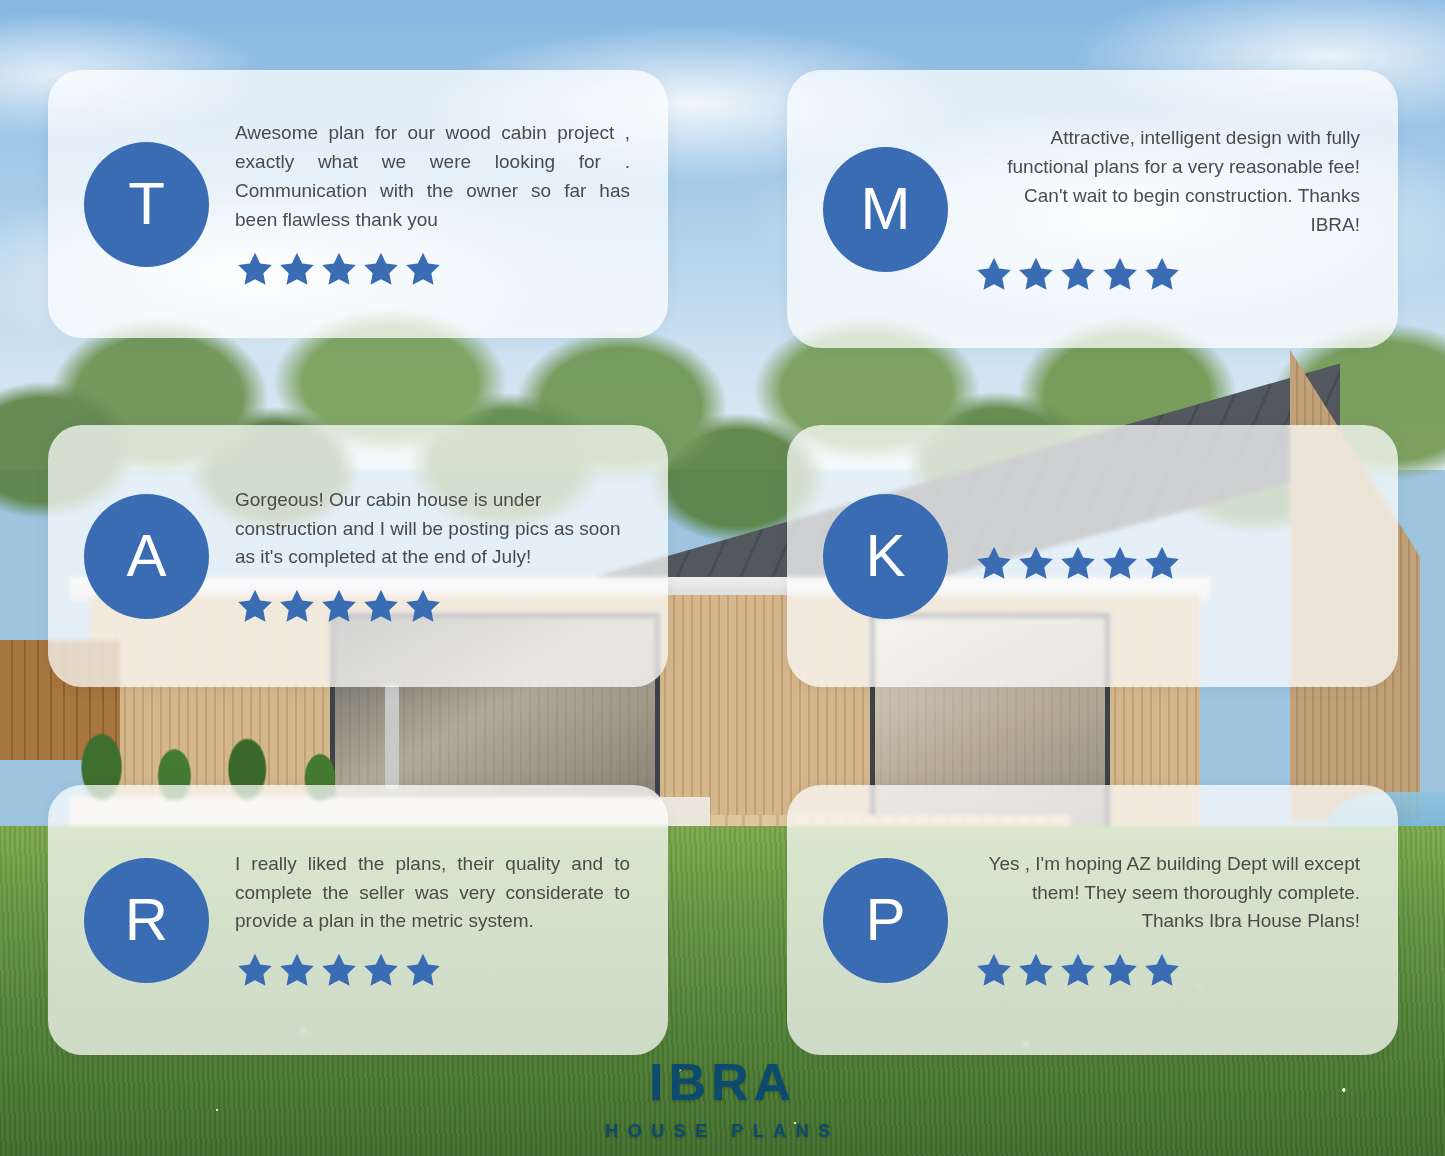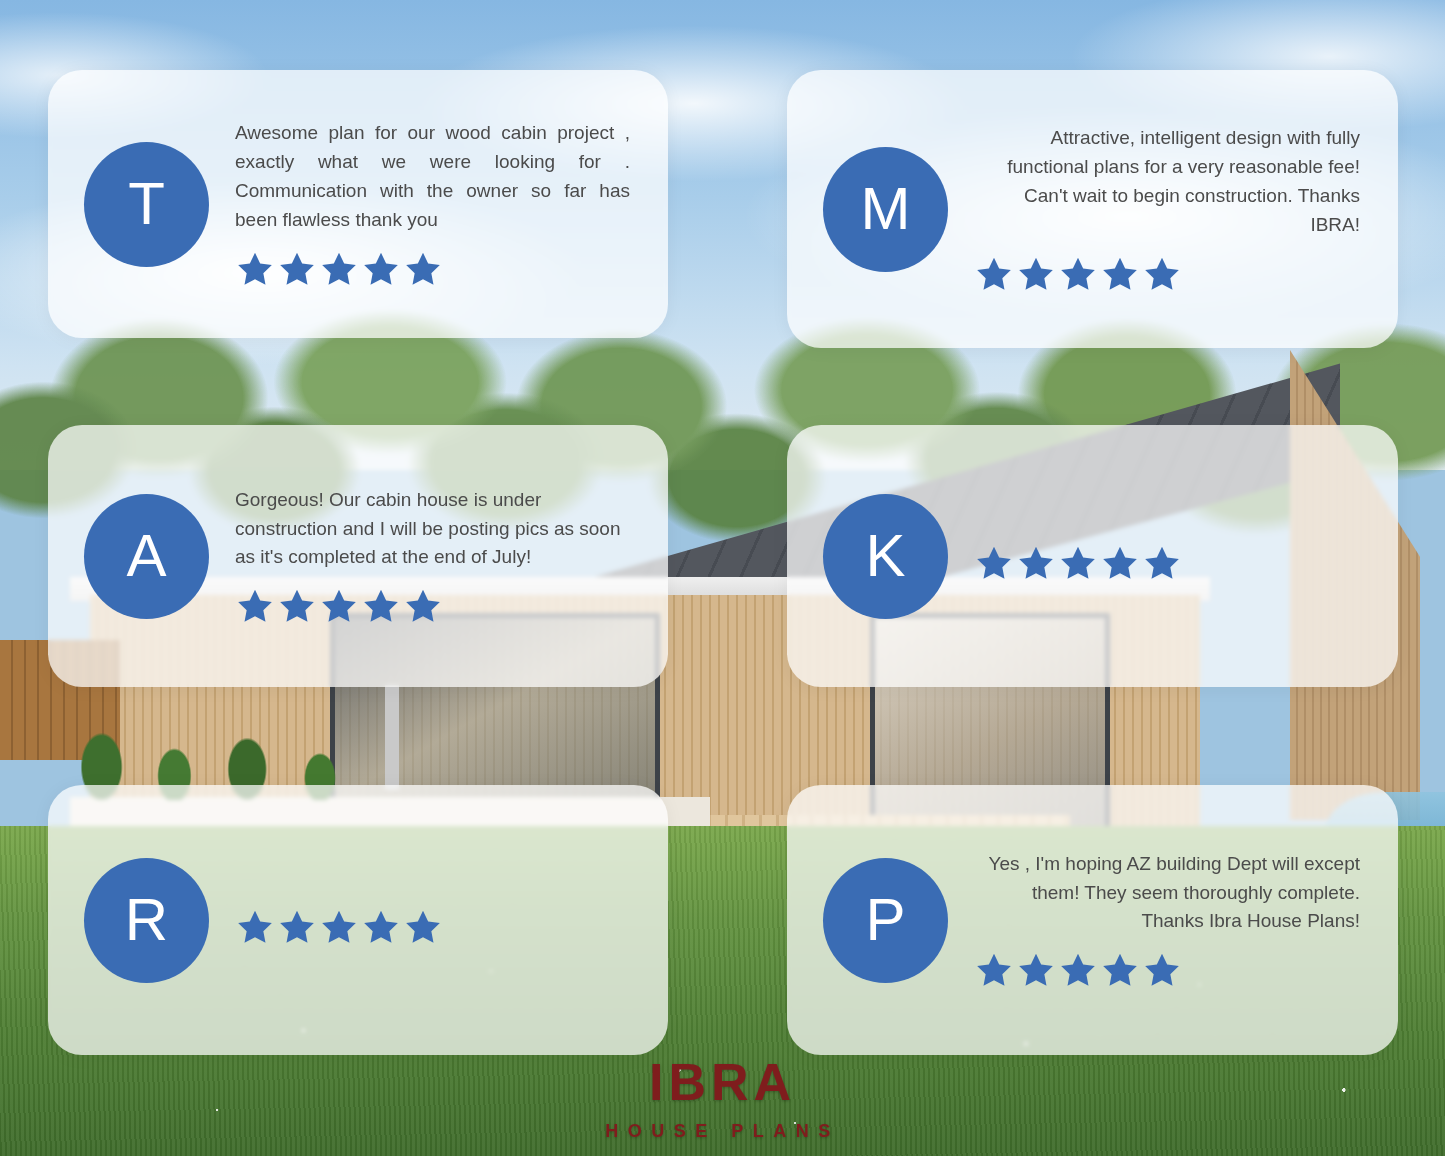--- a/index.html
+++ b/index.html
@@ -199,21 +199,21 @@
   #card-m .body, #card-k .body, #card-p .body { margin-left: 26px; }
 
   #card-m .quote, #card-p .quote { text-align: right; }
   #card-a .quote { text-align: left; }
 
   
   .logo {
     position: absolute;
     left: 0; right: 0; bottom: 16px;
     text-align: center;
-    color: #7f1d1d;
+    color: #0c4a6e;
   }
   .logo-word {
     font-size: 52px;
     font-weight: 700;
     letter-spacing: 5px;
     line-height: 1;
     text-shadow: 0 1px 3px rgba(0,0,0,.25);
   }
   .logo-sub {
     margin-top: 14px;
@@ -350,20 +350,21 @@
           </svg>
       </div>
     </div>
   </div>
 
   <div class="card" id="card-r" style="background: rgba(255, 255, 255, 0.72);">
     <div class="avatar" style="background: rgb(58, 108, 180);">
       <span>R</span>
     </div>
     <div class="body">
+      <p class="quote" style="color: rgb(75, 75, 75);">I really liked the plans, their quality and to complete the seller was very considerate to provide a plan in the metric system.</p>
       <div class="stars" aria-label="5 out of 5 stars">
         <svg class="star" viewBox="0 0 24 24">
             <path fill="#3a6cb4" d="M12 2.2l3.1 6.5 7 .9-5.1 4.9 1.3 7L12 18.2 5.7 21.5l1.3-7L1.9 9.6l7-.9z"></path>
           </svg>
         <svg class="star" viewBox="0 0 24 24">
             <path fill="#3a6cb4" d="M12 2.2l3.1 6.5 7 .9-5.1 4.9 1.3 7L12 18.2 5.7 21.5l1.3-7L1.9 9.6l7-.9z"></path>
           </svg>
         <svg class="star" viewBox="0 0 24 24">
             <path fill="#3a6cb4" d="M12 2.2l3.1 6.5 7 .9-5.1 4.9 1.3 7L12 18.2 5.7 21.5l1.3-7L1.9 9.6l7-.9z"></path>
           </svg>

